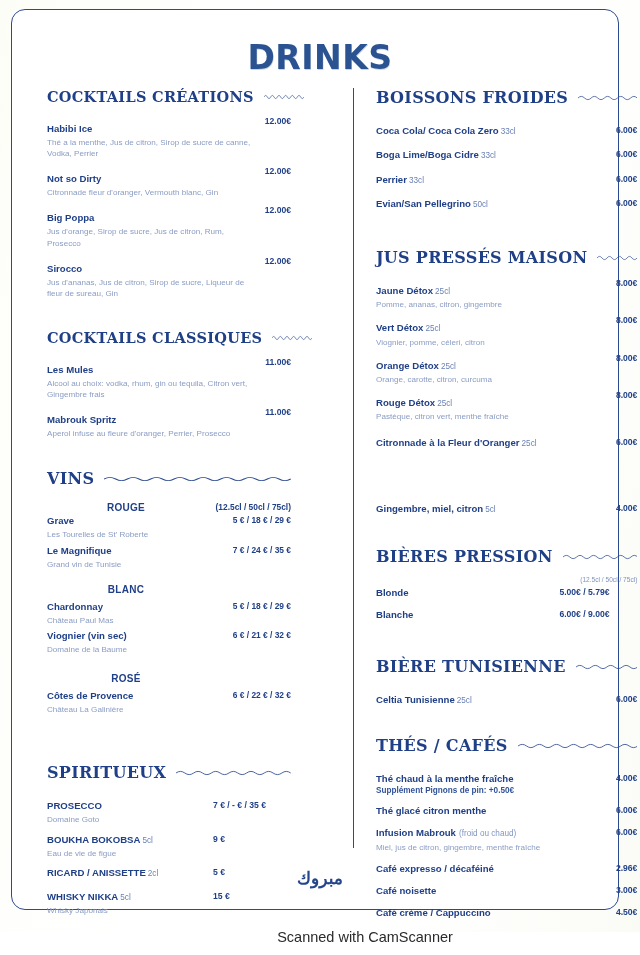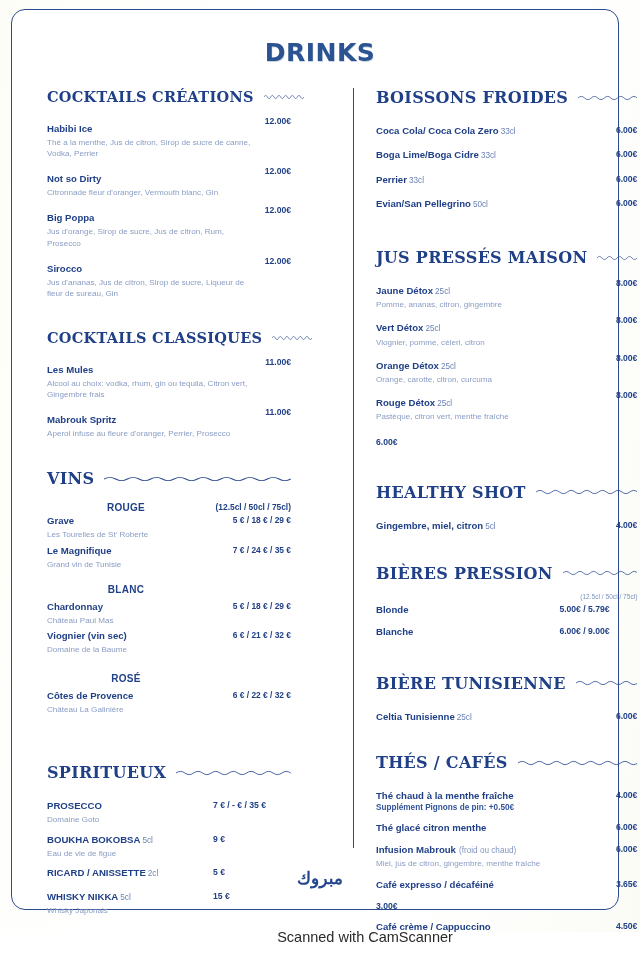--- a/index.html
+++ b/index.html
@@ -31,21 +31,21 @@
     background: #ffffff;
     box-sizing: border-box;
   }
   .title {
     position: absolute;
     left: 0; top: 38px;
     width: 640px;
     text-align: center;
     font-family: "DejaVu Sans", sans-serif;
     font-weight: bold;
-    font-size: 25px;
+    font-size: 33px;
     letter-spacing: 0.5px;
     color: #2b5391;
     text-shadow: 0.5px 0.5px 0 rgba(43,83,145,0.25);
   }
   .columns {
     position: absolute;
     left: 11px; top: 88px;
     width: 608px;
     height: 760px;
     display: flex;
@@ -507,34 +507,29 @@
       <div class="item pr-top">
         <div class="item-main">
           <div class="item-name"><span>Rouge Détox</span><span class="vol">25cl</span></div>
           <div class="item-desc">Pastèque, citron vert, menthe fraîche</div>
         </div>
         <div class="price">8.00€</div>
       </div>
       <div class="sp14"></div>
 
       <div class="item">
+        <div class="item-main">
+          <div class="item-name"><span>Citronnade à la Fleur d'Oranger</span><span class="vol">25cl</span></div>
+        </div>
         <div class="price">6.00€</div>
       </div>
 
       <div class="sp30"></div>
       <div class="sp6"></div>
 
-      <div class="sec">
-        <div class="sec-title big">HEALTHY SHOT</div>
-        <div class="wave">
-          <svg viewBox="0 0 130 8" preserveAspectRatio="none">
-              <path d="M0,4 q5,-3.2 10,0 t10,0 t10,0 t10,0 t10,0 t10,0 t10,0 t10,0 t10,0 t10,0 t10,0 t10,0 t10,0" fill="none" stroke="#2b4a8f" stroke-width="0.9"></path>
-            </svg>
-        </div>
-      </div>
       <div class="sp18"></div>
 
       <div class="item">
         <div class="item-main">
           <div class="item-name"><span>Gingembre, miel, citron</span><span class="vol">5cl</span></div>
         </div>
         <div class="price">4.00€</div>
       </div>
 
       <div class="sp30"></div>
@@ -623,25 +618,28 @@
           <div class="item-desc">Miel, jus de citron, gingembre, menthe fraîche</div>
         </div>
         <div class="price">6.00€</div>
       </div>
       <div class="sp10"></div>
 
       <div class="item">
         <div class="item-main">
           <div class="item-name">Café expresso / décaféiné</div>
         </div>
-        <div class="price">3.65€</div>
+        <div class="price">2.96€</div>
       </div>
       <div class="sp10"></div>
 
       <div class="item">
+        <div class="item-main">
+          <div class="item-name">Café noisette</div>
+        </div>
         <div class="price">3.00€</div>
       </div>
       <div class="sp10"></div>
 
       <div class="item">
         <div class="item-main">
           <div class="item-name">Café crème / Cappuccino</div>
         </div>
         <div class="price">4.50€</div>
       </div>

